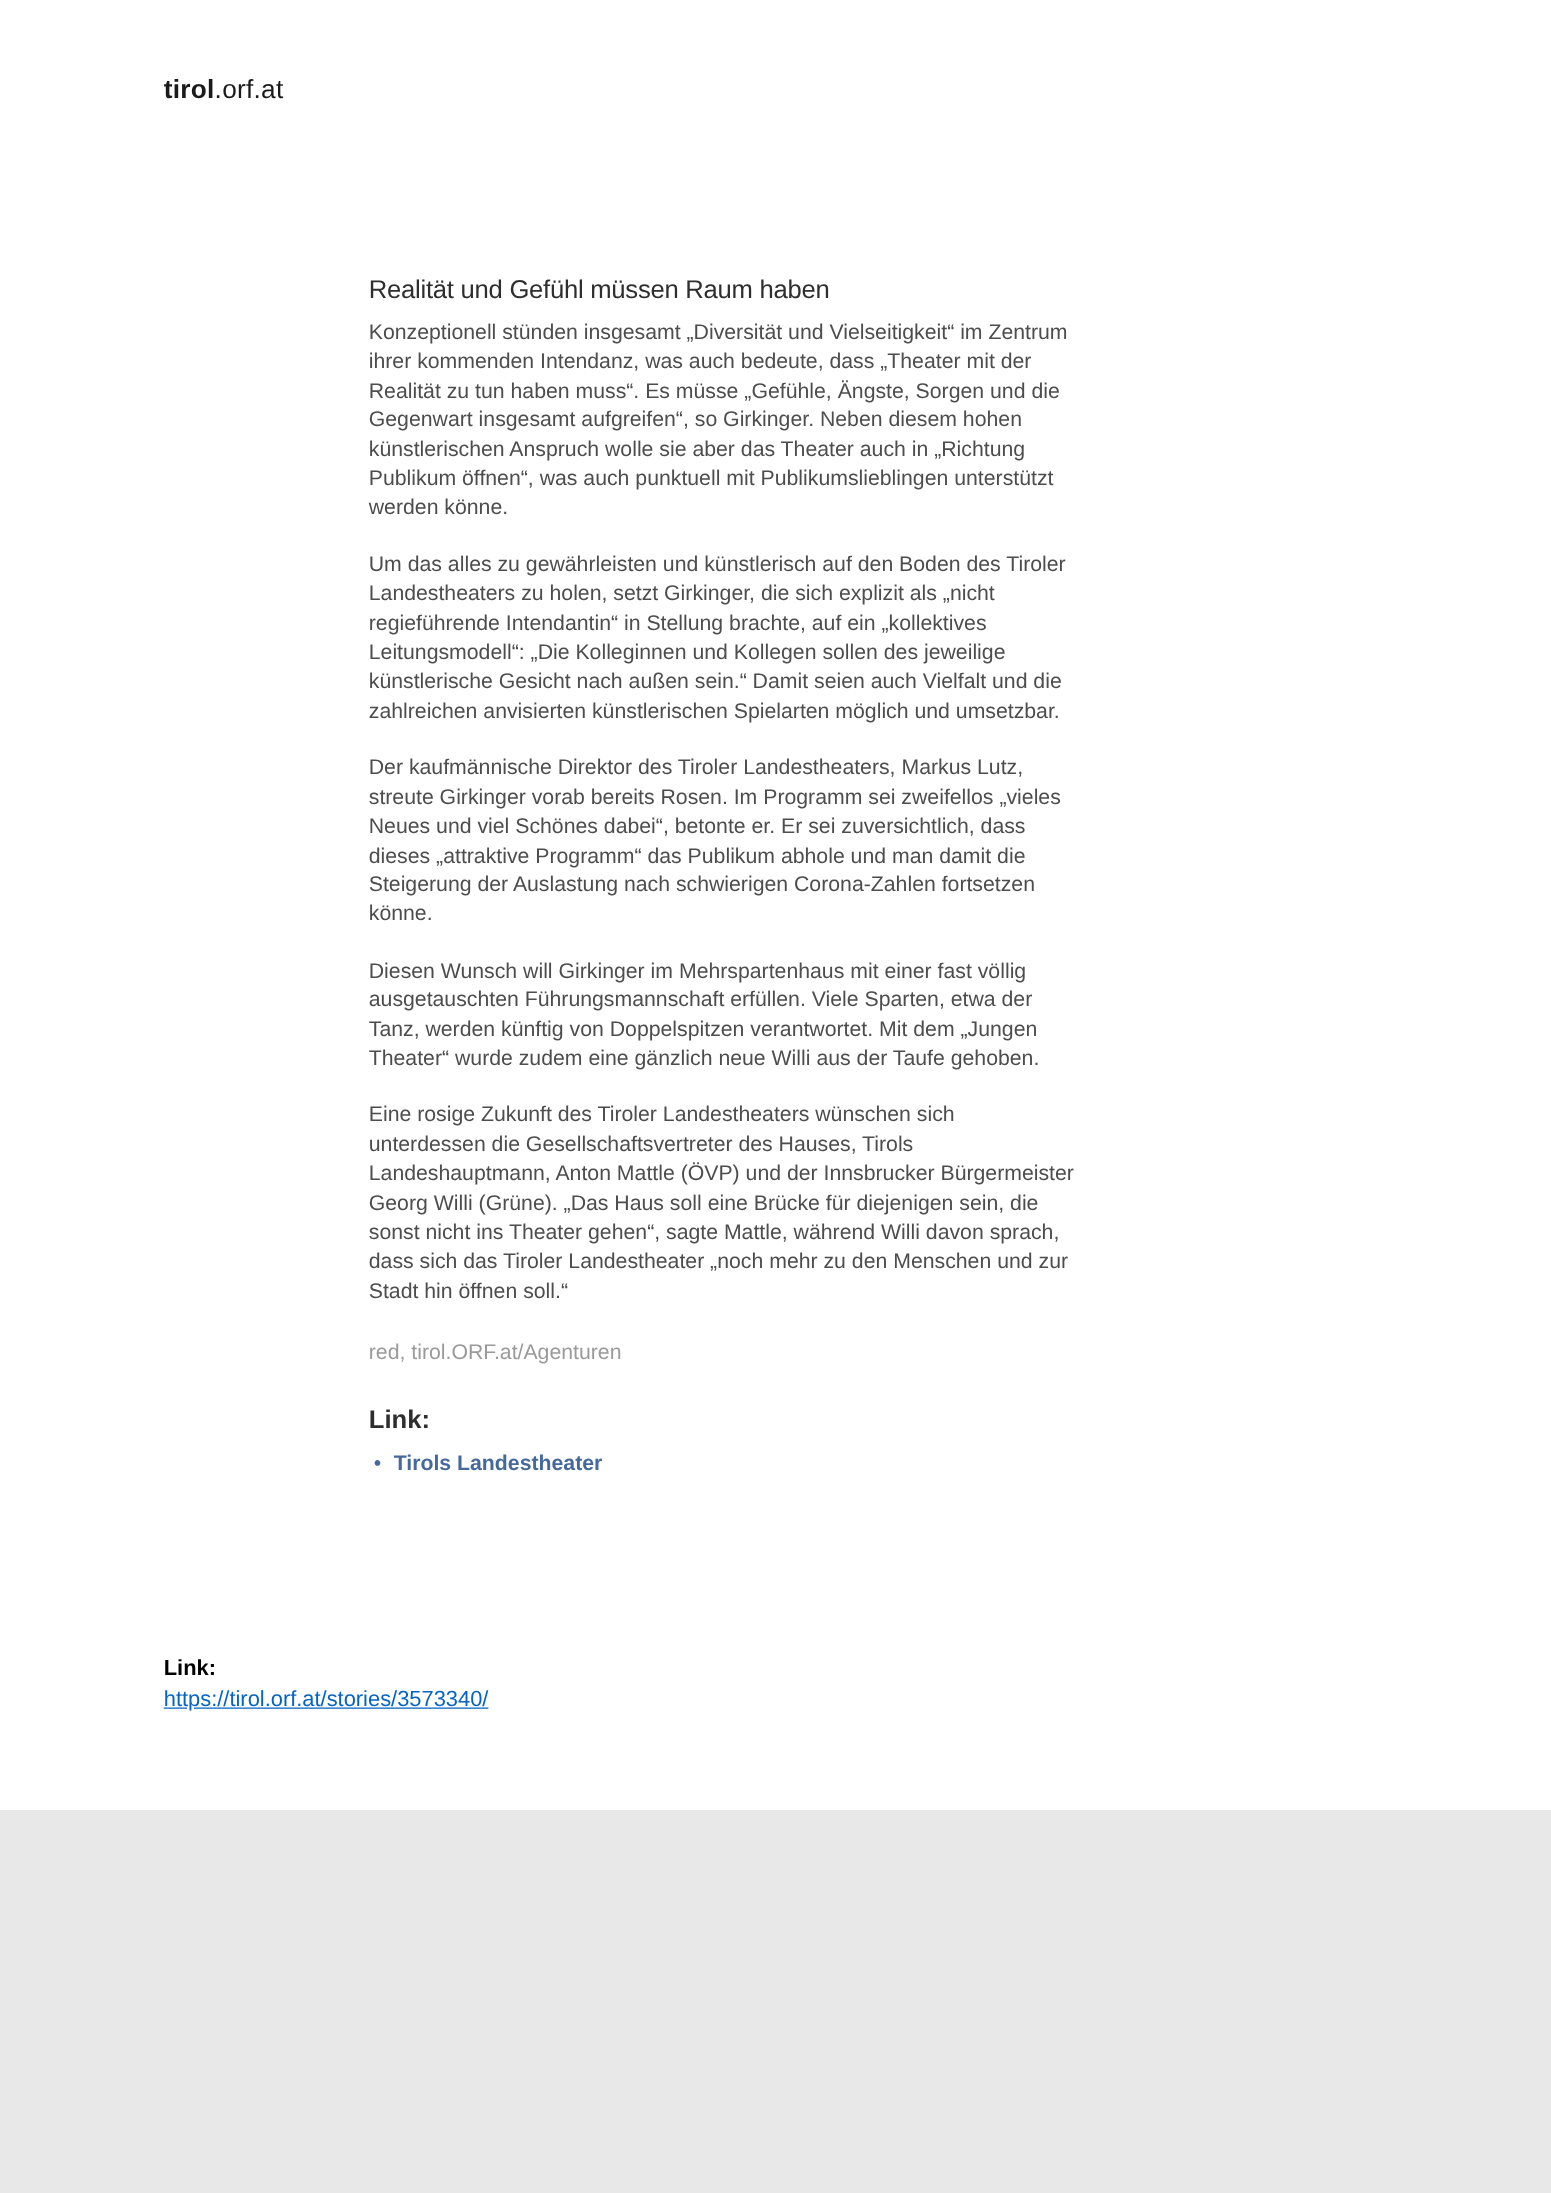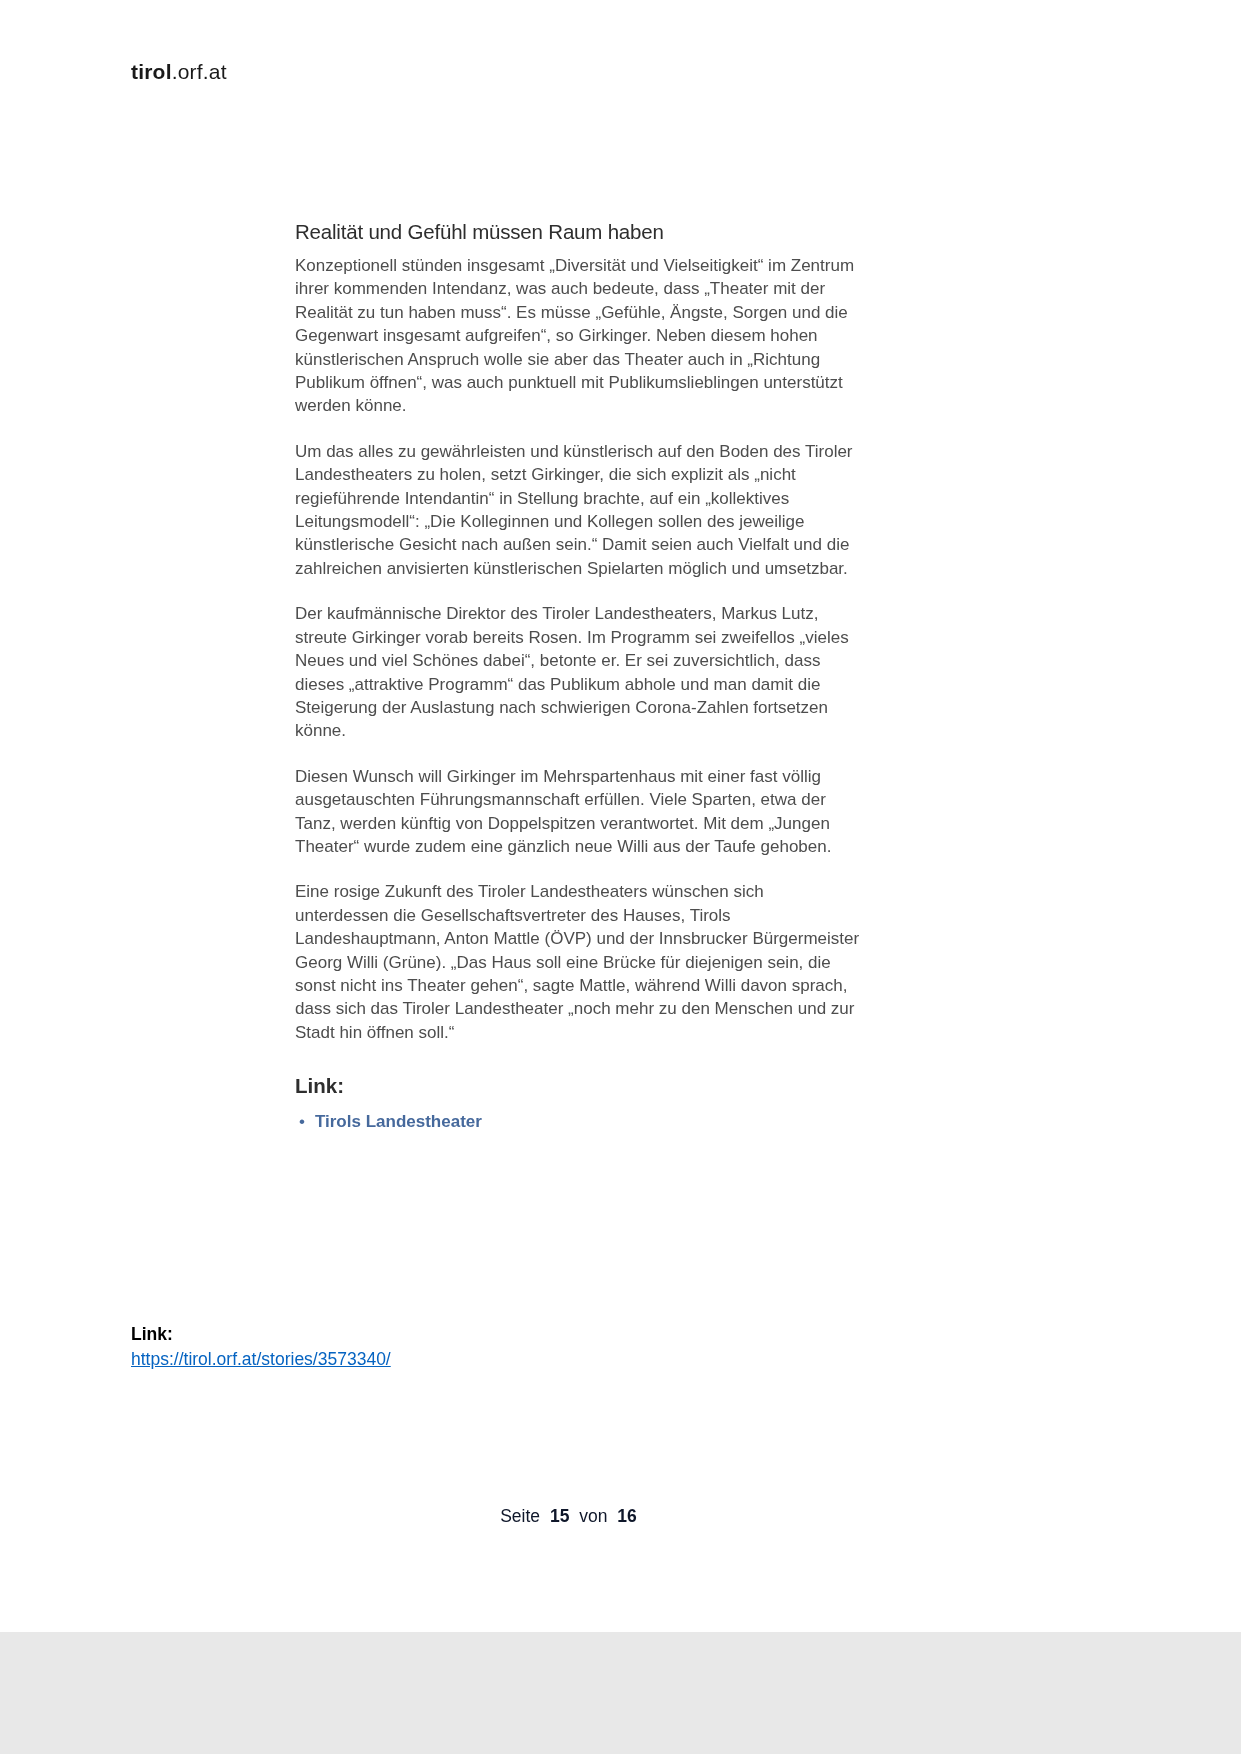--- a/index.html
+++ b/index.html
@@ -1,19 +1,19 @@
 <!DOCTYPE html>
 <html lang="de"><head>
 <meta charset="utf-8">
 <style>
   html, body { margin: 0; padding: 0; background: #e8e8e8; }
   .page {
     position: relative;
     width: 1241px;
-    height: 1632px;
+    height: 1448px;
     background: #ffffff;
     font-family: "Liberation Sans", sans-serif;
     overflow: hidden;
   }
   
   .logo {
     position: absolute;
     left: 131px;
     top: 60px;
     font-size: 21px;
@@ -119,20 +119,21 @@
     <div class="section">
       <p>Um das alles zu gewährleisten und künstlerisch auf den Boden des Tiroler Landestheaters zu holen, setzt Girkinger, die sich explizit als „nicht regieführende Intendantin“ in Stellung brachte, auf ein „kollektives Leitungsmodell“: „Die Kolleginnen und Kollegen sollen des jeweilige künstlerische Gesicht nach außen sein.“ Damit seien auch Vielfalt und die zahlreichen anvisierten künstlerischen Spielarten möglich und umsetzbar.</p>
       <p>Der kaufmännische Direktor des Tiroler Landestheaters, Markus Lutz, streute Girkinger vorab bereits Rosen. Im Programm sei zweifellos „vieles Neues und viel Schönes dabei“, betonte er. Er sei zuversichtlich, dass dieses „attraktive Programm“ das Publikum abhole und man damit die Steigerung der Auslastung nach schwierigen Corona-Zahlen fortsetzen könne.</p>
     </div>
 
     <div class="section">
       <p>Diesen Wunsch will Girkinger im Mehrspartenhaus mit einer fast völlig ausgetauschten Führungsmannschaft erfüllen. Viele Sparten, etwa der Tanz, werden künftig von Doppelspitzen verantwortet. Mit dem „Jungen Theater“ wurde zudem eine gänzlich neue Willi aus der Taufe gehoben.</p>
       <p>Eine rosige Zukunft des Tiroler Landestheaters wünschen sich unterdessen die Gesellschaftsvertreter des Hauses, Tirols Landeshauptmann, Anton Mattle (ÖVP) und der Innsbrucker Bürgermeister Georg Willi (Grüne). „Das Haus soll eine Brücke für diejenigen sein, die sonst nicht ins Theater gehen“, sagte Mattle, während Willi davon sprach, dass sich das Tiroler Landestheater „noch mehr zu den Menschen und zur Stadt hin öffnen soll.“</p>
     </div>
 
+    <div class="byline">red, tirol.ORF.at/Agenturen</div>
 
     <div class="links-heading">Link:</div>
     <ul class="links-list">
       <li>
         <span class="bullet">•</span>
         <a class="article-link">Tirols Landestheater</a>
       </li>
     </ul>
 
   </div>

